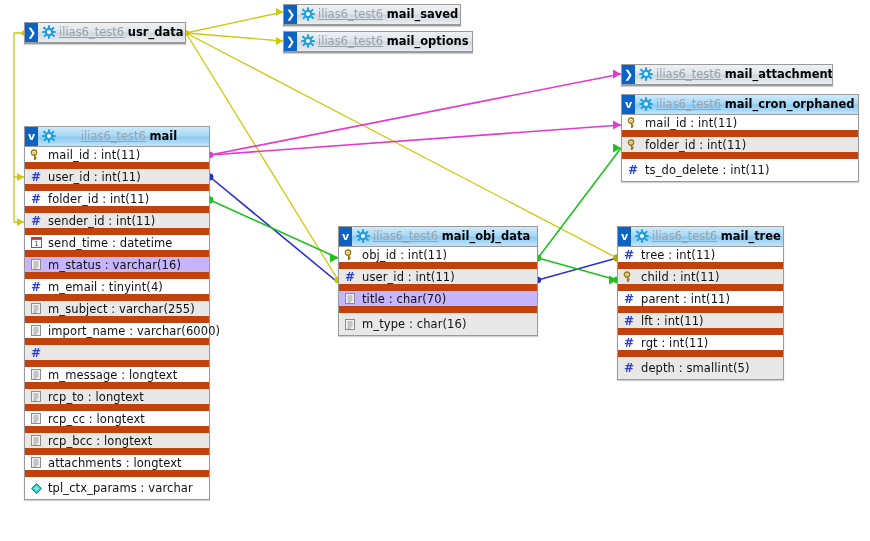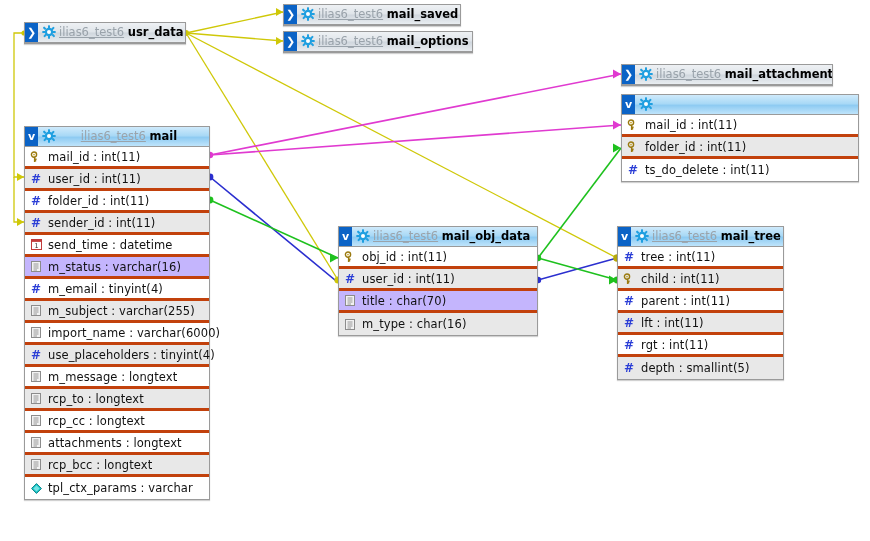--- a/index.html
+++ b/index.html
@@ -57,21 +57,21 @@
   .tname{color:#000;font-weight:bold;}
 
   .row{
     height:22px;
     display:flex;
     align-items:center;
     font-size:11.5px;
     color:#111;
     padding-left:4px;
     box-sizing:border-box;
-    border-bottom:3px solid #c2410c;
+    border-bottom:7px solid #c2410c;
     white-space:nowrap;
   }
   .row:last-child{border-bottom:none;}
   .row.alt{background:#e8e8e8;}
   .row.pink{background:#c4b5fd;}
   .ico{width:14px;height:14px;flex:0 0 14px;margin-right:5px;display:flex;align-items:center;justify-content:center;}
   .ico svg{display:block}
   .hashi{color:#2b3ed6;font-weight:bold;font-size:12px;line-height:12px;}
   .fname{letter-spacing:.1px}
 </style>
@@ -259,20 +259,21 @@
                 <rect x="10.5" y="6" width="3.2" height="2" rx="0.5"></rect>
                 <rect x="1.6" y="1.6" width="2" height="3.2" rx="0.5" transform="rotate(-45 2.6 3.2)"></rect>
                 <rect x="10.4" y="9" width="2" height="3.2" rx="0.5" transform="rotate(-45 11.4 10.6)"></rect>
                 <rect x="9.9" y="1.8" width="2" height="3.2" rx="0.5" transform="rotate(45 10.9 3.4)"></rect>
                 <rect x="2.1" y="9" width="2" height="3.2" rx="0.5" transform="rotate(45 3.1 10.6)"></rect>
               </g>
               <circle cx="7" cy="7" r="4.2" fill="#1f9fe0"></circle>
               <circle cx="7" cy="7" r="2.0" fill="#ffffff"></circle>
             </svg>
           </div>
+          <div class="ttl"><span class="schema">ilias6_test6</span> <span class="tname">mail_cron_orphaned</span></div>
         </div>
         <div class="row">
           <span class="ico">
             <svg width="12" height="12" viewBox="0 0 12 12">
               <circle cx="4" cy="3.6" r="2.6" fill="none" stroke="#9a7a10" stroke-width="1.4"></circle>
               <circle cx="4" cy="3.6" r="0.9" fill="#c9a52a"></circle>
               <path d="M4.6 5.8 L4.6 11 M4.6 8.2 L6.6 8.2 M4.6 9.8 L6.2 9.8" stroke="#9a7a10" stroke-width="1.4" fill="none"></path>
             </svg>
           </span>
           <span class="fname">mail_id : int(11)</span>
@@ -383,21 +384,20 @@
               <rect x="0.5" y="0.5" width="9" height="10" fill="#f2f2f2" stroke="#8c8c8c" stroke-width="1"></rect>
               <path d="M2.5 3 H7.5 M2.5 5 H7.5 M2.5 7 H7.5 M2.5 9 H6" stroke="#8c8c8c" stroke-width="0.9"></path>
             </svg>
           </span>
           <span class="fname">import_name : varchar(6000)</span>
         </div>
         <div class="row alt">
           <span class="ico">
             <span class="hashi">#</span>
           </span>
-          <span class="fname">use_placeholders : tinyint(4)</span>
         </div>
         <div class="row">
           <span class="ico">
             <svg width="10" height="11" viewBox="0 0 10 11">
               <rect x="0.5" y="0.5" width="9" height="10" fill="#f2f2f2" stroke="#8c8c8c" stroke-width="1"></rect>
               <path d="M2.5 3 H7.5 M2.5 5 H7.5 M2.5 7 H7.5 M2.5 9 H6" stroke="#8c8c8c" stroke-width="0.9"></path>
             </svg>
           </span>
           <span class="fname">m_message : longtext</span>
         </div>
@@ -412,37 +412,37 @@
         </div>
         <div class="row">
           <span class="ico">
             <svg width="10" height="11" viewBox="0 0 10 11">
               <rect x="0.5" y="0.5" width="9" height="10" fill="#f2f2f2" stroke="#8c8c8c" stroke-width="1"></rect>
               <path d="M2.5 3 H7.5 M2.5 5 H7.5 M2.5 7 H7.5 M2.5 9 H6" stroke="#8c8c8c" stroke-width="0.9"></path>
             </svg>
           </span>
           <span class="fname">rcp_cc : longtext</span>
         </div>
+        <div class="row alt">
+          <span class="ico">
+            <svg width="10" height="11" viewBox="0 0 10 11">
+              <rect x="0.5" y="0.5" width="9" height="10" fill="#f2f2f2" stroke="#8c8c8c" stroke-width="1"></rect>
+              <path d="M2.5 3 H7.5 M2.5 5 H7.5 M2.5 7 H7.5 M2.5 9 H6" stroke="#8c8c8c" stroke-width="0.9"></path>
+            </svg>
+          </span>
+          <span class="fname">rcp_bcc : longtext</span>
+        </div>
         <div class="row">
           <span class="ico">
             <svg width="10" height="11" viewBox="0 0 10 11">
               <rect x="0.5" y="0.5" width="9" height="10" fill="#f2f2f2" stroke="#8c8c8c" stroke-width="1"></rect>
               <path d="M2.5 3 H7.5 M2.5 5 H7.5 M2.5 7 H7.5 M2.5 9 H6" stroke="#8c8c8c" stroke-width="0.9"></path>
             </svg>
           </span>
           <span class="fname">attachments : longtext</span>
-        </div>
-        <div class="row alt">
-          <span class="ico">
-            <svg width="10" height="11" viewBox="0 0 10 11">
-              <rect x="0.5" y="0.5" width="9" height="10" fill="#f2f2f2" stroke="#8c8c8c" stroke-width="1"></rect>
-              <path d="M2.5 3 H7.5 M2.5 5 H7.5 M2.5 7 H7.5 M2.5 9 H6" stroke="#8c8c8c" stroke-width="0.9"></path>
-            </svg>
-          </span>
-          <span class="fname">rcp_bcc : longtext</span>
         </div>
         <div class="row">
           <span class="ico">
             <svg width="11" height="11" viewBox="0 0 11 11">
               <path d="M5.5 0.6 L10.4 5.5 L5.5 10.4 L0.6 5.5 Z" fill="#19c9c9" stroke="#0a7d85" stroke-width="1"></path>
               <path d="M5.5 2.4 L8.6 5.5 L5.5 8.6 L2.4 5.5 Z" fill="#9ff0f0" opacity=".7"></path>
             </svg>
           </span>
           <span class="fname">tpl_ctx_params : varchar</span>
         </div>

